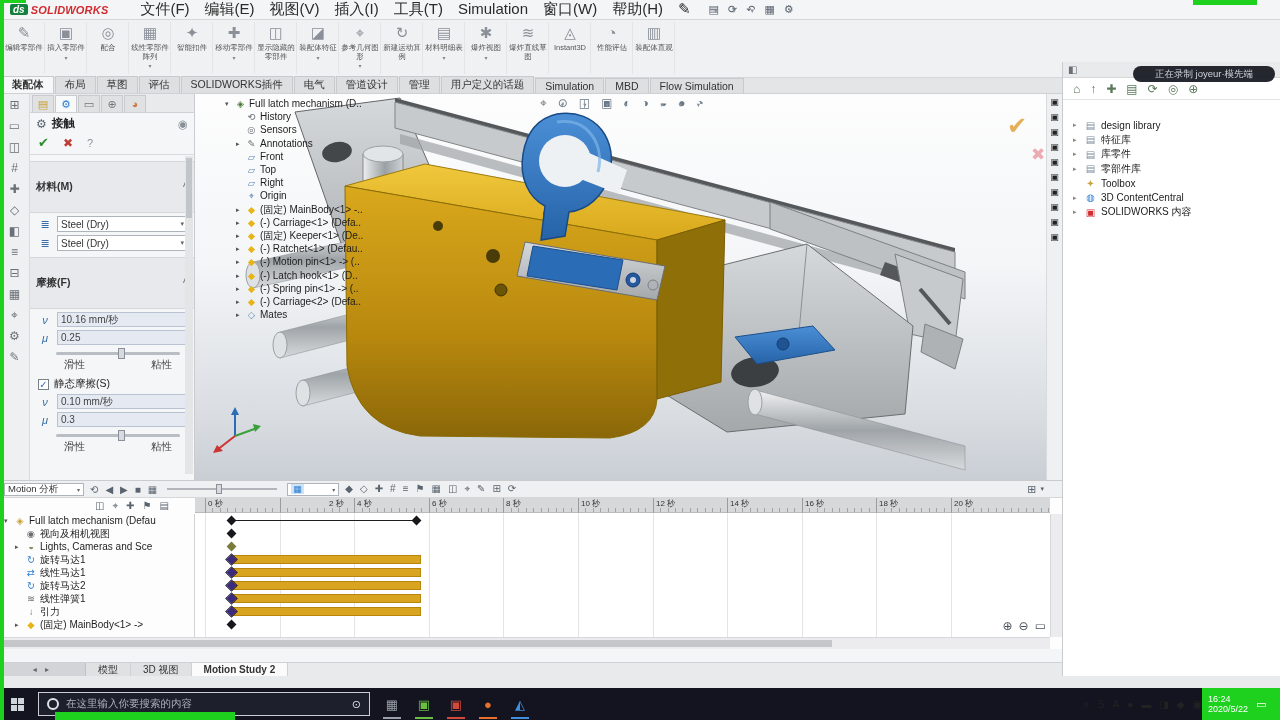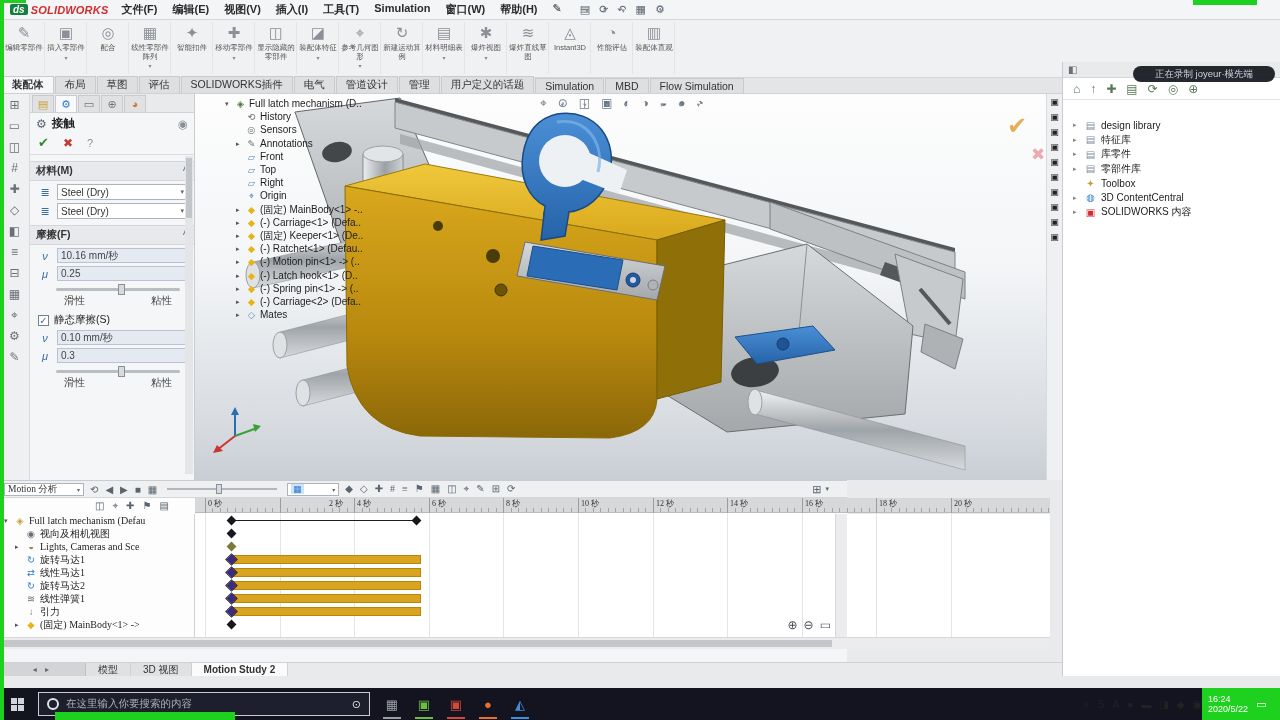--- a/index.html
+++ b/index.html
@@ -6,21 +6,21 @@
   html,body{width:1280px;height:720px;overflow:hidden;}
   body{font-family:"Liberation Sans","DejaVu Sans",sans-serif;font-size:11px;color:#222;background:#e8eaec;}
   #app{position:relative;width:1280px;height:720px;overflow:hidden;background:#e8eaec;}
   .abs{position:absolute;}
   .glyph{display:inline-block;text-align:center;}
   
   #titlebar{left:0;top:0;width:1280px;height:20px;background:#f4f5f6;border-bottom:1px solid #d5d7d9;display:flex;align-items:center;z-index:30;}
   #logo{display:flex;align-items:center;gap:3px;padding:0 8px 0 10px;}
   #logo .mark{background:#15803d;color:#fff;font-weight:bold;font-size:10px;padding:0 3px;border-radius:2px;font-style:italic;}
   #logo .word{color:#d02c2f;font-weight:bold;font-style:italic;font-size:11px;letter-spacing:.2px;}
-  #menus{display:flex;gap:15px;margin-left:5px;font-size:11px;color:#2b2b2b;font-weight:bold;}
+  #menus{display:flex;gap:15px;margin-left:24px;font-size:15px;color:#2b2b2b;}
   #menus span{cursor:default;}
   .qa{display:flex;gap:9px;margin-left:18px;color:#5a6470;font-size:11px;align-items:center;}
   .qa .c{font-size:7px;color:#8a909a;margin-left:-5px;}
   #darkdock{left:640px;top:2px;width:48px;height:13px;background:#2b2e3a;border-radius:2px;display:flex;align-items:center;justify-content:center;gap:3px;}
   #darkdock i{width:4px;height:4px;border-radius:50%;background:#8f95a5;display:inline-block;}
   #wintitle{left:745px;top:3px;width:330px;text-align:center;font-size:10.5px;color:#3a3a3a;white-space:nowrap;}
   #cmdsearch{left:1000px;top:2px;width:138px;height:16px;background:#fff;border:1px solid #b9bdc2;display:flex;align-items:center;padding:0 4px;gap:4px;color:#8a8f96;}
   #cmdsearch .mag{font-size:10px;color:#6a7078;}
   #cmdsearch .txt{flex:1;font-size:10px;}
   #winctl{right:4px;top:0;height:20px;display:flex;align-items:center;gap:12px;color:#5a5f66;font-size:11px;padding-right:6px;}
@@ -43,21 +43,21 @@
   .pmtab{width:22px;height:17px;display:flex;align-items:center;justify-content:center;border:1px solid #c8cacd;border-bottom:none;background:#dfe1e3;font-size:11px;}
   .pmtab.active{background:#f8f9fa;}
   #pmhead{display:flex;align-items:center;gap:5px;padding:3px 6px;font-weight:bold;font-size:11.5px;}
   #pmhead .hk{color:#5a6470;font-size:12px;}
   #pmhead .pin{margin-left:auto;color:#8a9099;font-weight:normal;}
   #pmok{display:flex;gap:14px;padding:1px 8px 4px 8px;border-bottom:1px solid #d8dadc;align-items:center;}
   #pmok .ok{color:#2d8a2d;font-weight:bold;font-size:13px;}
   #pmok .no{color:#c23b33;font-weight:bold;font-size:12px;}
   #pmok .hp{color:#8a9099;font-size:11px;}
   .sec{margin-top:6px;}
-  .sechead{background:#e7e9ed;border-top:1px solid #d4d6da;border-bottom:1px solid #d4d6da;padding:2px 6px;font-weight:bold;color:#333;display:flex;}
+  .sechead{background:#e7e9ed;border-top:1px solid #d4d6da;border-bottom:1px solid #d4d6da;padding:18px 6px;font-weight:bold;color:#333;display:flex;}
   .sechead .cu{margin-left:auto;color:#777;font-size:9px;}
   .prow{display:flex;align-items:center;gap:5px;padding:3px 6px 0 8px;}
   .prow .pic{width:14px;color:#3a6ea5;font-style:italic;font-size:11px;text-align:center;}
   .pfield{flex:1;background:#e4e9f2;border:1px solid #b9c2d0;height:15px;font-size:10px;color:#444;padding:1px 3px;display:flex;align-items:center;}
   .pselect{flex:1;background:#fff;border:1px solid #aeb4bc;height:16px;font-size:10px;color:#333;padding:1px 3px;display:flex;align-items:center;}
   .pselect .dd{margin-left:auto;color:#666;font-size:7px;}
   .slider{margin:7px 14px 0 26px;height:3px;background:#b9bdc4;position:relative;border-radius:2px;}
   .slider .th{position:absolute;left:50%;top:-4px;width:7px;height:11px;background:#d7dade;border:1px solid #8a9099;}
   .sllbl{display:flex;justify-content:space-between;padding:3px 22px 0 34px;color:#444;}
   .chkrow{display:flex;align-items:center;gap:5px;padding:5px 6px 0 8px;}
@@ -84,21 +84,21 @@
   #taskpane{left:1062px;top:62px;width:218px;height:614px;background:#fff;border-left:1px solid #c9cbce;}
   #tphead{height:16px;background:#e9eaec;border-bottom:1px solid #d5d7d9;display:flex;align-items:center;padding:0 5px;color:#6a7078;font-size:10px;}
   #tptools{height:22px;border-bottom:1px solid #e2e4e6;display:flex;align-items:center;gap:10px;padding:0 10px;color:#5a7a5a;font-size:12px;}
   #tplist{padding-top:18px;}
   .tprow{display:flex;align-items:center;gap:4px;height:14.5px;padding-left:10px;font-size:10px;color:#222;}
   .tprow .arrow{width:7px;font-size:7px;color:#888;}
   .tprow .glyph{width:13px;font-size:10px;}
   
   #recbadge{left:1133px;top:66px;width:142px;height:16px;background:rgba(22,24,32,.93);color:#cdd2da;font-size:9.5px;display:flex;align-items:center;justify-content:center;border-radius:8px;z-index:60;}
   
-  #motion{left:0;top:480px;width:847px;height:182px;background:#f4f5f6;border-top:1px solid #c9cbce;font-family:Liberation Serif, serif;}
+  #motion{left:0;top:480px;width:1062px;height:182px;background:#f4f5f6;border-top:1px solid #c9cbce;}
   #mtoolbar{height:17px;background:#eff0f1;border-bottom:1px solid #d5d7d9;display:flex;align-items:center;gap:6px;padding:0 4px;}
   #mstudysel{width:80px;height:13px;background:#fff;border:1px solid #aeb4bc;font-size:9.5px;display:flex;align-items:center;padding:0 3px;color:#333;}
   #mstudysel .dd{margin-left:auto;font-size:6px;color:#666;}
   .mico{color:#5a6470;font-size:10px;}
   #mslider{width:110px;height:2px;background:#b2b6bc;position:relative;margin:0 4px;}
   #mslider .th{position:absolute;left:44%;top:-4px;width:6px;height:10px;background:#d7dade;border:1px solid #8a9099;}
   #mcombo{width:52px;height:13px;background:#fff;border:1px solid #aeb4bc;display:flex;align-items:center;padding:0 3px;gap:3px;}
   #mcombo .fi{color:#2d7dd2;font-size:9px;background:#cfe3f7;padding:0 2px;}
   #mcombo .dd{margin-left:auto;font-size:6px;color:#666;}
   #mgrid{margin-left:auto;display:flex;gap:4px;align-items:center;padding-right:14px;color:#5a6470;font-size:11px;}

